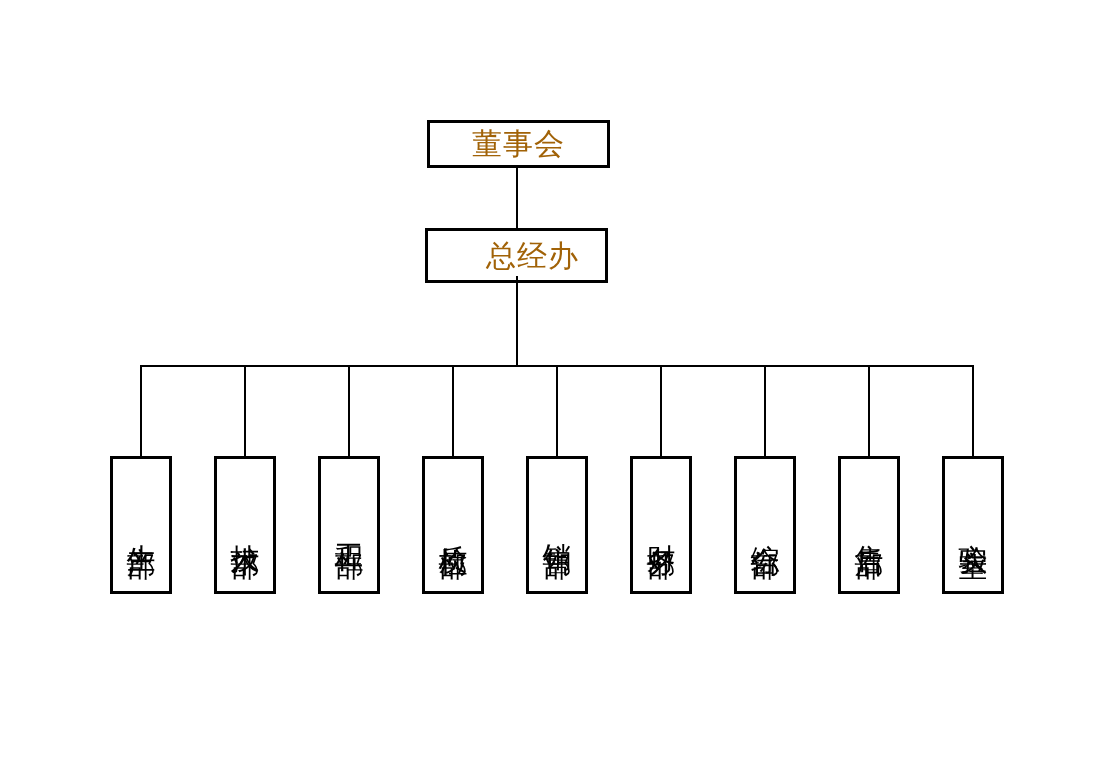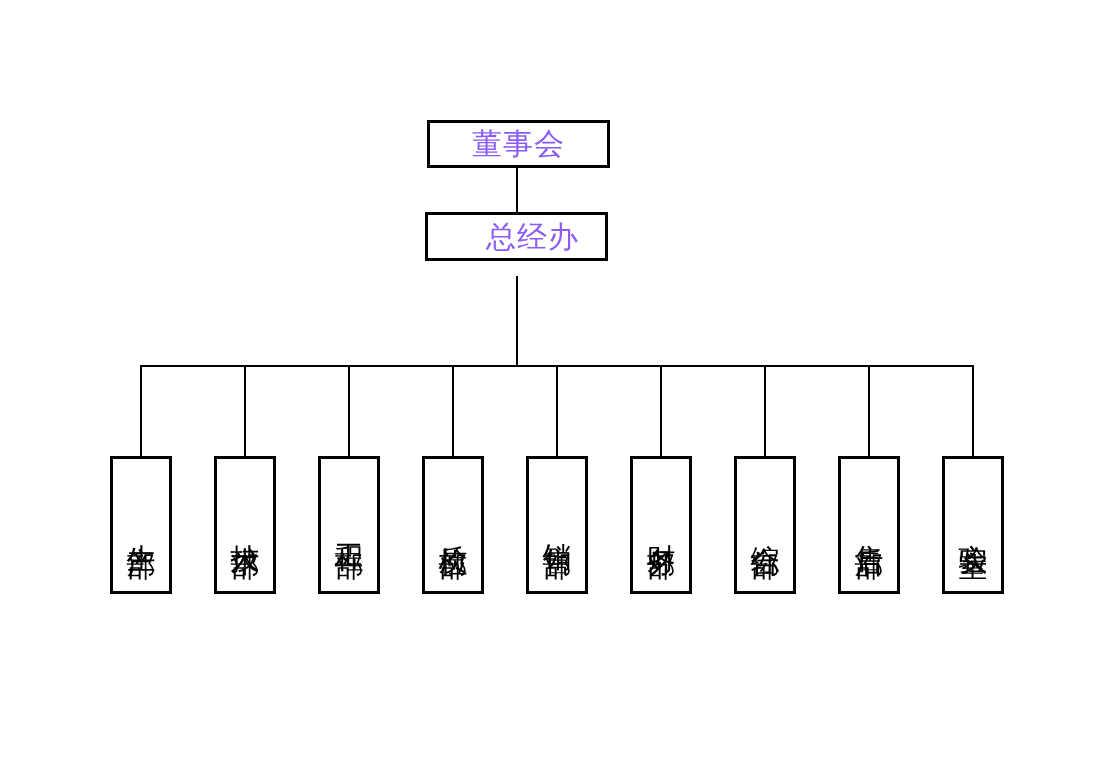--- a/index.html
+++ b/index.html
@@ -21,21 +21,21 @@
     box-sizing: border-box;
     border: 3px solid #000000;
     background: #ffffff;
     display: flex;
     align-items: center;
     justify-content: center;
   }
   .top-label {
     font-size: 30px;
     letter-spacing: 1px;
-    color: #8b5cf6;
+    color: #a16207;
     white-space: nowrap;
     line-height: 1;
   }
   .dept-label {
     writing-mode: vertical-rl;
     text-orientation: upright;
     font-size: 29px;
     letter-spacing: 3px;
     color: #000000;
     line-height: 1;
@@ -49,21 +49,21 @@
 <body>
 
 <div class="canvas">
 
   <div class="node" style="left:427px; top:120px; width:183px; height:48px;">
     <span class="top-label">董事会</span>
   </div>
 
   <div class="line" style="left:516px; top:167px; width:2px; height:62px;"></div>
 
-  <div class="node" style="left:425px; top:212px; width:183px; height:49px;padding-left:32px;">
+  <div class="node" style="left:425px; top:228px; width:183px; height:55px;padding-left:32px;">
     <span class="top-label">总经办</span>
   </div>
 
   <div class="line" style="left:516px; top:276px; width:2px; height:91px;"></div>
 
   <div class="line" style="left:140px; top:365px; width:834px; height:2px;"></div>
 
   <div id="departments">
   <div class="dept-group">
     <div class="line" style="left: 140px; top: 365px; width: 2px; height: 91px;"></div>

